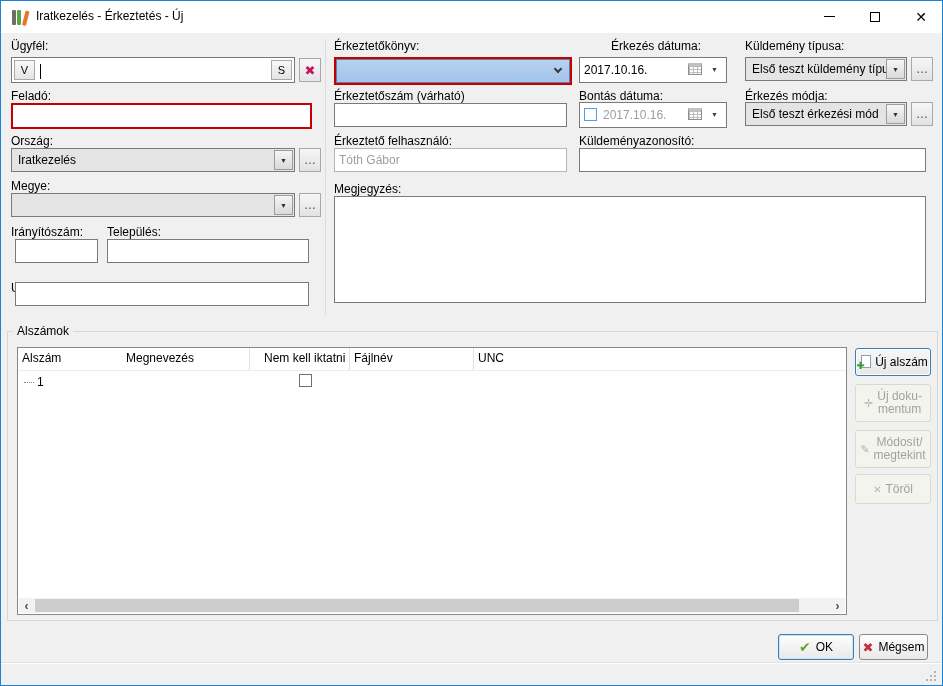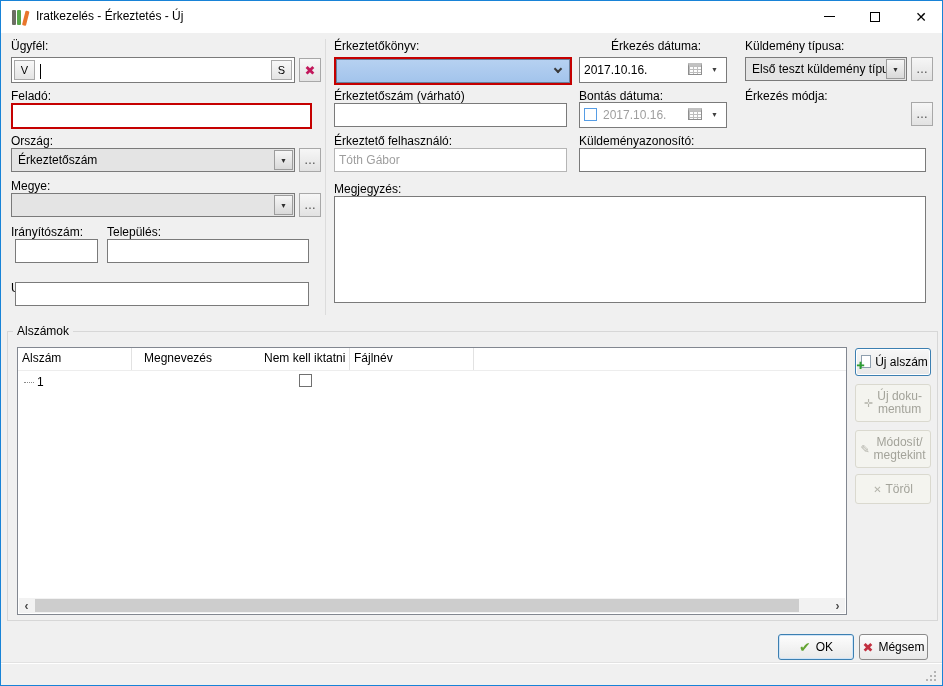--- a/index.html
+++ b/index.html
@@ -107,21 +107,21 @@
   </div>
   <div style="position:absolute;left:298px;top:57px;width:22px;height:24px;background:linear-gradient(#f8f8f8,#e4e4e4);border:1px solid #a8a8a8;display:flex;align-items:center;justify-content:center;color:#c2185b;font-size:13px;font-weight:bold">
       <span>✖</span>
     </div>
 
   <div class="lbl" style="left:10px;top:88px">Feladó:</div>
   <input class="txt redbox" style="left: 10px; top: 102px; width: 301px; height: 26px;" value="">
 
   <div class="lbl" style="left:10px;top:133px">Ország:</div>
   <div class="combo" style="left:10px;top:147px;width:284px;height:24px">
-    <span class="val">Érkeztetőszám</span>
+    <span class="val">Iratkezelés</span>
     <span class="dropbtn">
         <span>▼</span>
       </span>
   </div>
   <div class="morebtn" style="left:298px;top:147px">
       <span>…</span>
     </div>
 
   <div class="lbl" style="left:10px;top:178px">Megye:</div>
   <div class="combo" style="left:10px;top:192px;width:284px;height:24px">
@@ -175,38 +175,45 @@
     <span class="val">Első teszt küldemény típus</span>
     <span class="dropbtn">
         <span>▼</span>
       </span>
   </div>
   <div class="morebtn" style="left:910px;top:56px">
       <span>…</span>
     </div>
 
   <div class="lbl" style="left:744px;top:88px">Érkezés módja:</div>
+  <div class="combo" style="left:744px;top:101px;width:162px;height:24px">
+    <span class="val">Első teszt érkezési mód</span>
+    <span class="dropbtn">
+        <span>▼</span>
+      </span>
+  </div>
   <div class="morebtn" style="left:910px;top:101px">
       <span>…</span>
     </div>
 
   <div class="lbl" style="left:578px;top:133px">Küldeményazonosító:</div>
   <input class="txt" style="left: 578px; top: 147px; width: 347px; height: 24px;" value="">
 
   <div class="lbl" style="left:333px;top:181px">Megjegyzés:</div>
   <textarea class="txt" style="left: 333px; top: 195px; width: 592px; height: 107px; resize: none;"></textarea>
 
   <div id="grp"></div>
   <div id="grp-title" class="lbl">Alszámok</div>
 
   <div id="tbl">
     <div class="th" style="left:0;width:114px">Alszám</div>
-    <div class="th" style="left:122px;width:128px">Megnevezés</div>
+    <div class="th" style="left:104px;width:128px">Megnevezés</div>
     <div class="th" style="left:242px;width:90px">Nem kell iktatni</div>
     <div class="th" style="left:332px;width:124px">Fájlnév</div>
+    <div class="th" style="left:456px;width:370px;border-right:none">UNC</div>
     <div id="tbl-headrule"></div>
 
     <div style="position:absolute;left:0;top:24px;width:100%;height:20px">
       <span style="position:absolute;left:6px;top:3px"><i class="treedots"></i><span>1</span></span>
       <span class="cb" style="position:absolute;left:281px;top:2px"></span>
     </div>
 
     <div id="hscroll">
       <span class="sbtn" style="left:0">
           <span>‹</span>

